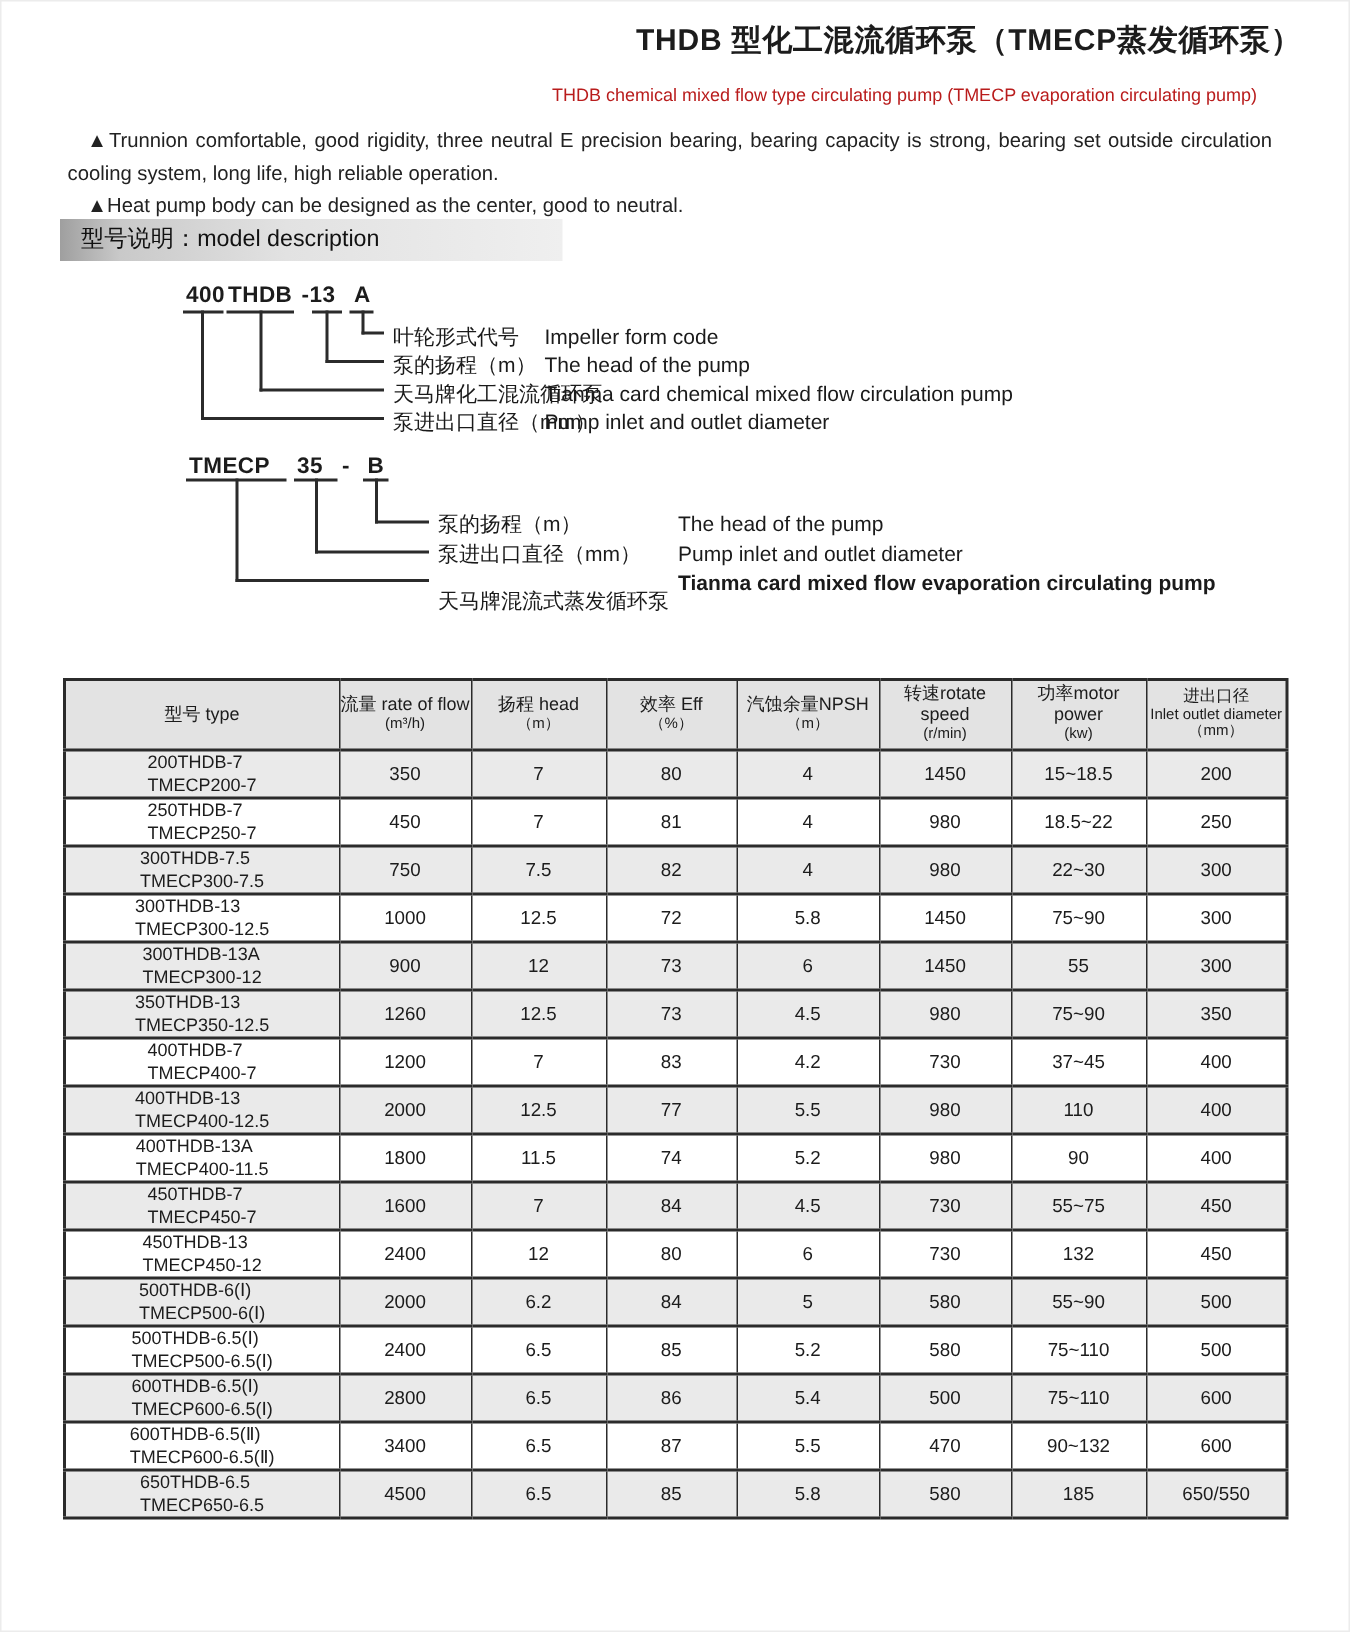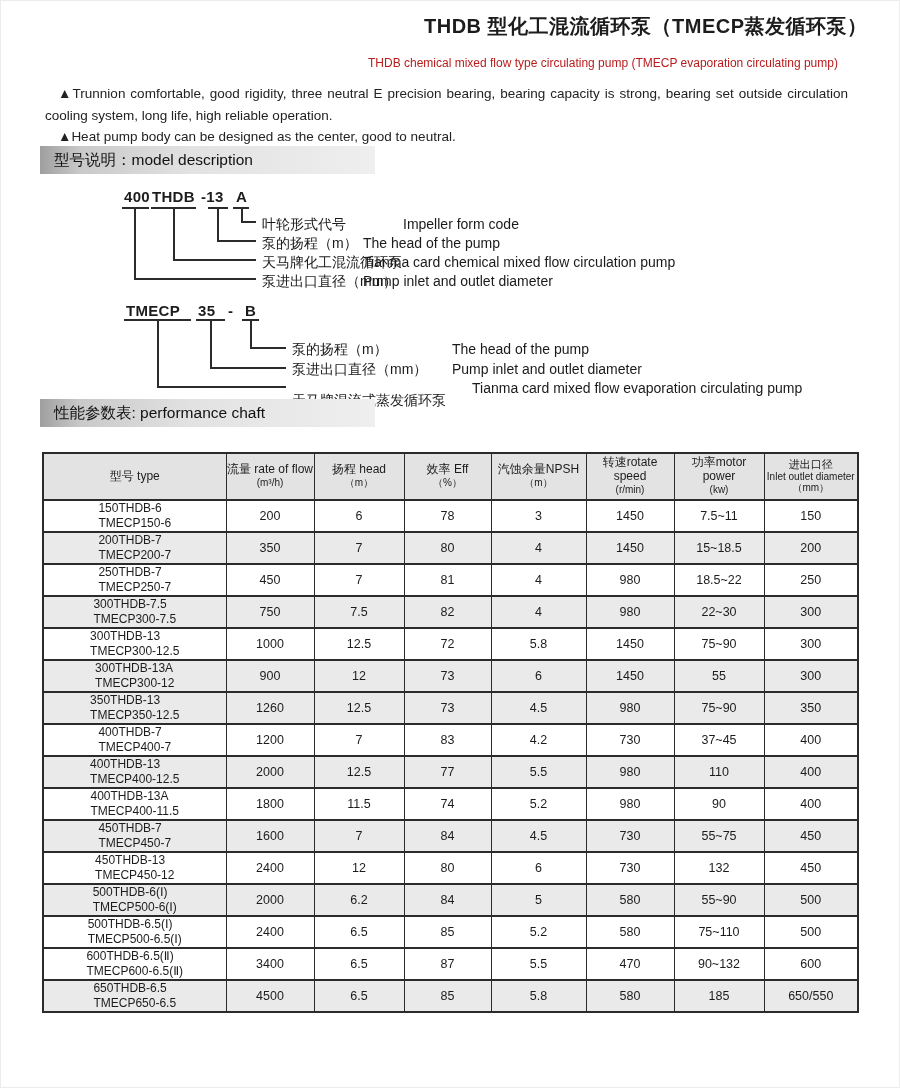--- a/index.html
+++ b/index.html
@@ -73,21 +73,21 @@
     <div class="ln v" style="left:173px;top:207px;height:54px;"></div>
     <div class="ln v" style="left:217px;top:207px;height:35px;"></div>
     <div class="ln v" style="left:241px;top:207px;height:16px;"></div>
 
     <div class="ln h" style="left:241px;top:221px;width:15px;"></div>
     <div class="ln h" style="left:217px;top:240px;width:39px;"></div>
     <div class="ln h" style="left:173px;top:259px;width:83px;"></div>
     <div class="ln h" style="left:134px;top:278px;width:122px;"></div>
 
     <span class="dlabel" style="left:262px;top:216px;">叶轮形式代号</span>
-    <span class="dlabel" style="left:363px;top:216px;margin-left:40px;">Impeller form code</span>
+    <span class="dlabel" style="left:363px;top:216px;">Impeller form code</span>
     <span class="dlabel" style="left:262px;top:235px;">泵的扬程（m）</span>
     <span class="dlabel" style="left:363px;top:235px;">The head of the pump</span>
     <span class="dlabel" style="left:262px;top:254px;">天马牌化工混流循环泵</span>
     <span class="dlabel" style="left:363px;top:254px;text-align:right;">Tianma card chemical mixed flow circulation pump</span>
     <span class="dlabel" style="left:262px;top:273px;">泵进出口直径（mm）</span>
     <span class="dlabel" style="left:363px;top:273px;">Pump inlet and outlet diameter</span>
   </div>
 
   <div>
     <span class="code-part" style="left:126px;top:302px;">TMECP</span>
@@ -105,26 +105,23 @@
 
     <div class="ln h" style="left:250px;top:347px;width:36px;"></div>
     <div class="ln h" style="left:210px;top:367px;width:76px;"></div>
     <div class="ln h" style="left:157px;top:386px;width:129px;"></div>
 
     <span class="dlabel" style="left:292px;top:341px;">泵的扬程（m）</span>
     <span class="dlabel" style="left:452px;top:341px;">The head of the pump</span>
     <span class="dlabel" style="left:292px;top:361px;">泵进出口直径（mm）</span>
     <span class="dlabel" style="left:452px;top:361px;">Pump inlet and outlet diameter</span>
     <span class="dlabel" style="left:292px;top:392px;">天马牌混流式蒸发循环泵</span>
-    <span class="dlabel" style="left:472px;top:380px;">Tianma card mixed flow evaporation circulating pump</span>
+    <span class="dlabel" style="left:452px;top:380px;font-weight:bold;">Tianma card mixed flow evaporation circulating pump</span>
   </div>
 
-  <div class="section-bar bar-perf">
-    <span>性能参数表: performance chaft</span>
-  </div>
 
   <table class="perf">
       <colgroup>
         <col style="width: 183px;">
         <col style="width: 88px;">
         <col style="width: 90px;">
         <col style="width: 87px;">
         <col style="width: 95px;">
         <col style="width: 88px;">
         <col style="width: 90px;">
@@ -160,30 +157,20 @@
             <div class="sub">(kw)</div>
           </th>
           <th class="tight">
             <div>进出口径</div>
             <div class="sub">Inlet outlet diameter</div>
             <div class="sub">（mm）</div>
           </th>
         </tr>
       </thead>
       <tbody>
-        <tr>
-          <td class="type-cell"><div class="models"><div>150THDB-6</div><div>TMECP150-6</div></div></td>
-          <td>200</td>
-          <td>6</td>
-          <td>78</td>
-          <td>3</td>
-          <td>1450</td>
-          <td>7.5~11</td>
-          <td>150</td>
-        </tr>
         <tr class="alt">
           <td class="type-cell"><div class="models"><div>200THDB-7</div><div>TMECP200-7</div></div></td>
           <td>350</td>
           <td>7</td>
           <td>80</td>
           <td>4</td>
           <td>1450</td>
           <td>15~18.5</td>
           <td>200</td>
         </tr>
@@ -300,20 +287,30 @@
         <tr>
           <td class="type-cell"><div class="models"><div>500THDB-6.5(Ⅰ)</div><div>TMECP500-6.5(Ⅰ)</div></div></td>
           <td>2400</td>
           <td>6.5</td>
           <td>85</td>
           <td>5.2</td>
           <td>580</td>
           <td>75~110</td>
           <td>500</td>
         </tr>
+        <tr class="alt">
+          <td class="type-cell"><div class="models"><div>600THDB-6.5(Ⅰ)</div><div>TMECP600-6.5(Ⅰ)</div></div></td>
+          <td>2800</td>
+          <td>6.5</td>
+          <td>86</td>
+          <td>5.4</td>
+          <td>500</td>
+          <td>75~110</td>
+          <td>600</td>
+        </tr>
         <tr>
           <td class="type-cell"><div class="models"><div>600THDB-6.5(Ⅱ)</div><div>TMECP600-6.5(Ⅱ)</div></div></td>
           <td>3400</td>
           <td>6.5</td>
           <td>87</td>
           <td>5.5</td>
           <td>470</td>
           <td>90~132</td>
           <td>600</td>
         </tr>

